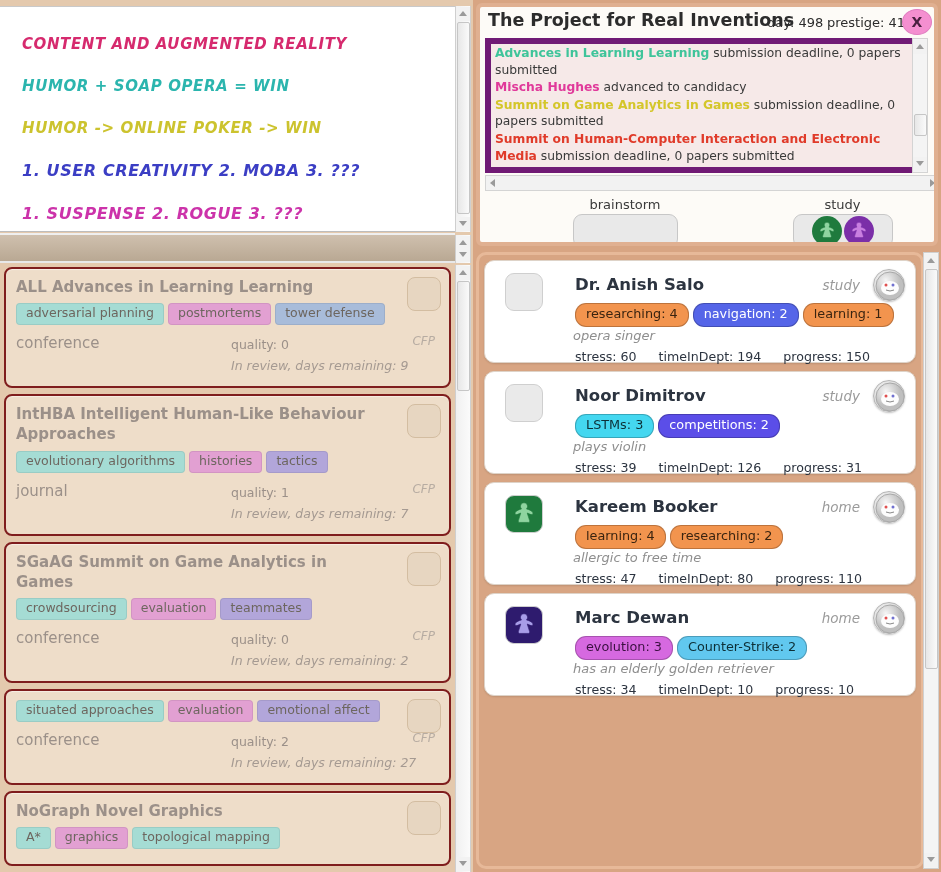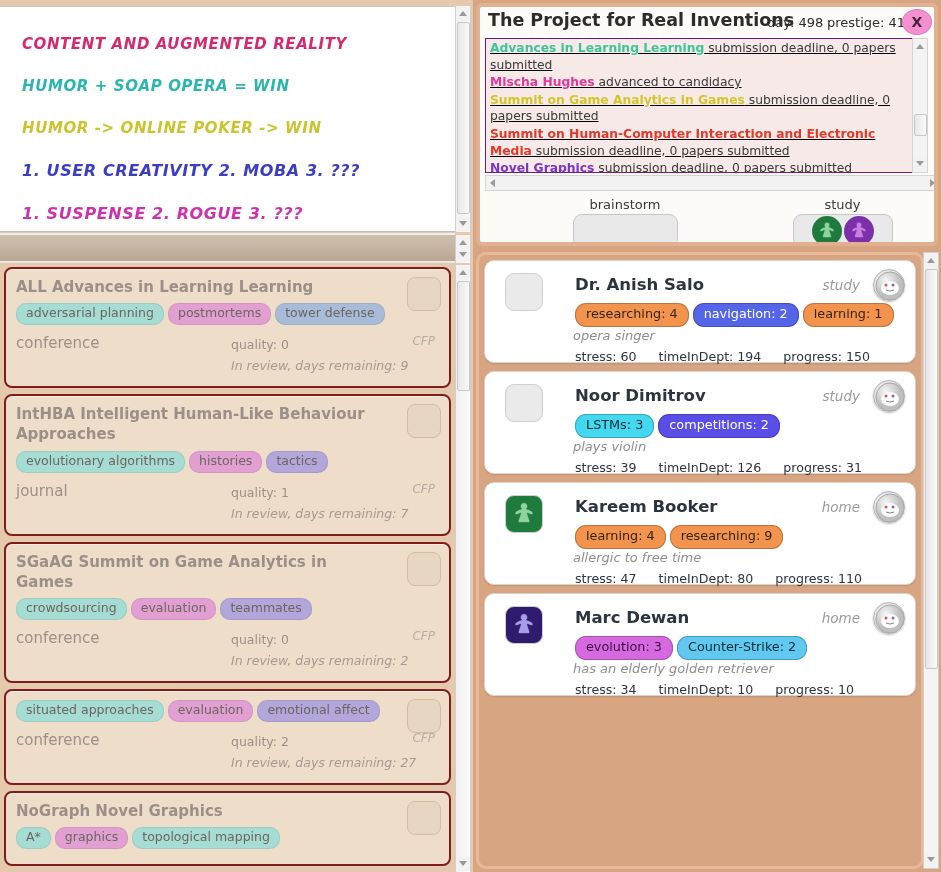--- a/index.html
+++ b/index.html
@@ -92,21 +92,21 @@
     padding: 8px 10px 8px 10px;
     box-shadow: 0 1px 1px rgba(255,255,255,0.5) inset;
   }
   .paper-title {
     font-size: 15px; font-weight: 700; color: #9b9089;
     line-height: 1.35; margin-bottom: 5px; padding-right: 50px;
   }
   .tag-row { margin-bottom: 7px; }
   .tag {
     display: inline-block;
-    border-radius: 10px;
+    border-radius: 4px;
     padding: 1px 9px 2px 9px;
     font-size: 12.5px;
     color: #6d665f;
     margin-right: 4px;
     border: 1px solid rgba(0,0,0,0.07);
     line-height: 1.35;
   }
   .paper-meta { position: relative; height: 46px; }
   .paper-kind {
     position: absolute; left: 0; top: 2px;
@@ -171,24 +171,23 @@
     border: 1px solid #e17dc0;
     color: #4a2040;
     font-size: 14px; font-weight: 700;
     text-align: center; line-height: 24px;
     cursor: pointer;
   }
 
   #event-log {
     position: absolute; left: 5px; top: 31px; width: 438px; height: 135px;
     background: #f6e9e8;
-    border: 1px solid #701a75;
+    border: 6px solid #701a75;
     overflow: hidden;
     padding: 1px 3px 0 4px;
-    text-decoration: underline;
   }
   .log-line {
     font-size: 12.3px; color: #3a3a3a; line-height: 1.35;
     margin: 0 0 1px 0;
   }
   .log-ent { font-weight: 600; }
   #log-vscroll {
     position: absolute; right: 6px; top: 31px; width: 16px; height: 135px;
     background: #f4f4f4;
     border: 1px solid #d4d4d4;
@@ -497,21 +496,21 @@
             </svg>
           </div>
         </div>
         <div class="person-card">
           <div class="person-avatar" style="background:#1f7a3d;">
             <svg viewBox="0 0 24 24">
               <path fill="#8fd4a0" stroke="#1f7a3d" stroke-width="0.6" d="M12 1.6c-2 0-3.3 1.6-3.3 3.3 0 1 .4 1.8 1 2.4-2.3.6-4.3 1.6-5.3 2.6-.8.8-.9 1.7-.3 2.3.6.6 1.7.4 2.6-.1.7-.4 1.5-.8 2.3-1 -.7 2.3-1.6 4.9-2.2 7-.3 1 .3 1.7 1.2 1.7h8c.9 0 1.5-.7 1.2-1.7-.6-2.1-1.5-4.7-2.2-7 .8.2 1.6.6 2.3 1 .9.5 2 .7 2.6.1.6-.6.5-1.5-.3-2.3-1-1-3-2-5.3-2.6.6-.6 1-1.4 1-2.4 0-1.7-1.3-3.3-3.3-3.3z"></path>
             </svg>
           </div>
           <div class="person-name">Kareem Booker</div>
-          <div class="person-tags"><span class="ptag" style="background:#f2944e;color:#3a2410">learning: 4</span><span class="ptag" style="background:#f2944e;color:#3a2410">researching: 9</span></div>
+          <div class="person-tags"><span class="ptag" style="background:#f2944e;color:#3a2410">learning: 4</span><span class="ptag" style="background:#f2944e;color:#3a2410">researching: 2</span></div>
           <div class="person-quirk">allergic to free time</div>
           <div class="person-stats"><span>stress: 47</span><span>timeInDept: 80</span><span>progress: 110</span></div>
           <div class="person-location">home</div>
           <div class="person-face">
             <svg viewBox="0 0 32 32">
               <defs>
                 <radialGradient id="fg" cx="35%" cy="30%">
                   <stop offset="0%" stop-color="#f6f6f6"></stop>
                   <stop offset="100%" stop-color="#bfbfbf"></stop>
                 </radialGradient>

